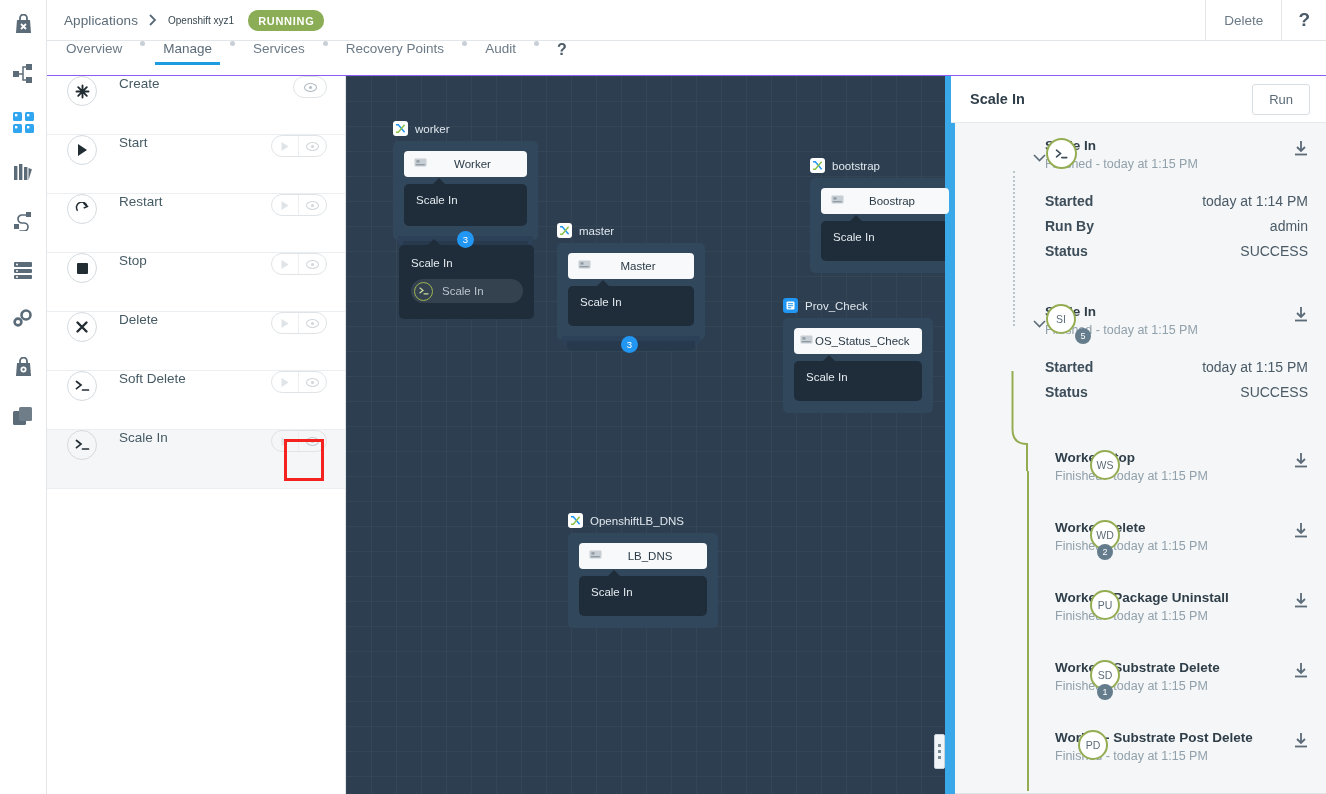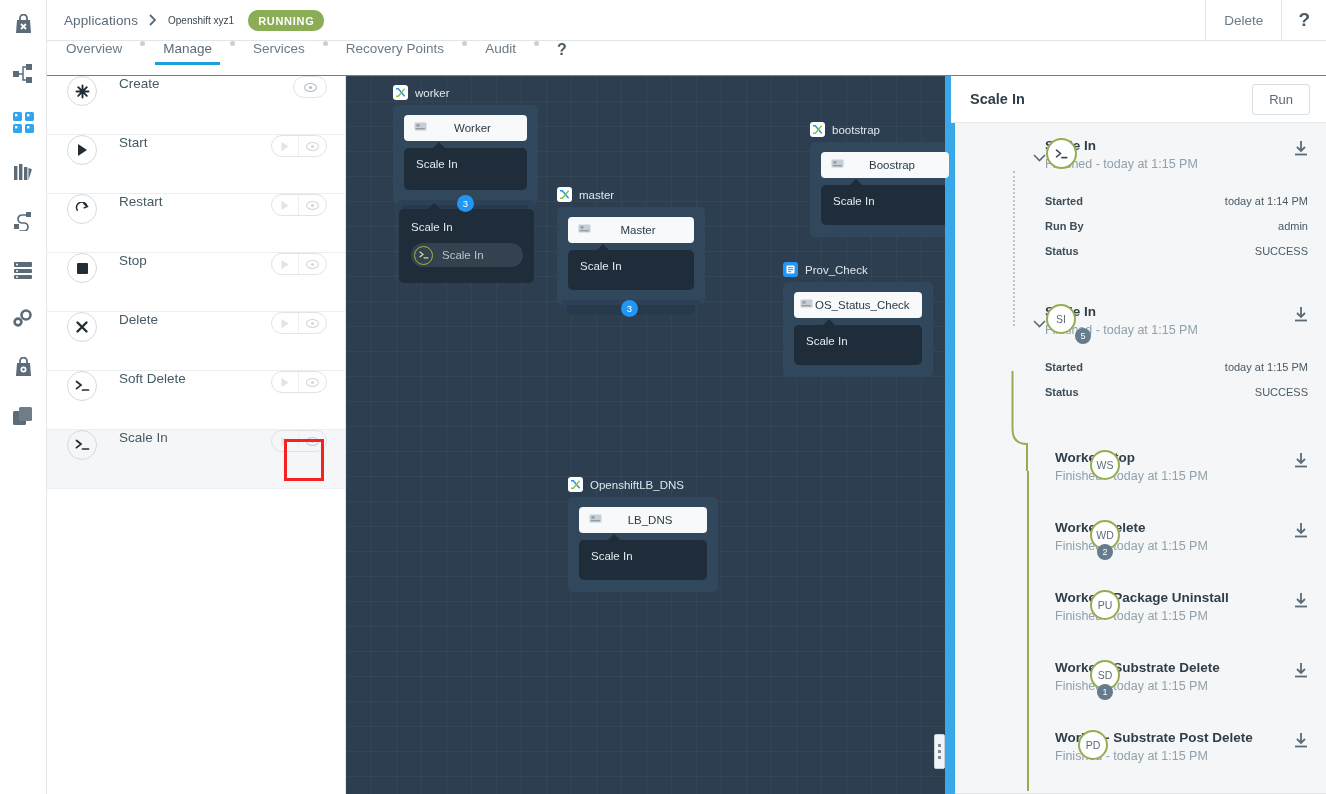--- a/index.html
+++ b/index.html
@@ -131,21 +131,21 @@
 
   
   .canvas {
     flex: 1 1 auto; position: relative; overflow: hidden;
     background-color: #2d3e50;
     background-image:
       linear-gradient(to right, rgba(255,255,255,.035) 1px, transparent 1px),
       linear-gradient(to bottom, rgba(255,255,255,.035) 1px, transparent 1px);
     background-size: 25px 25px;
   }
-  .grp { position: absolute; }
+  .grp { position: absolute; margin-top: 36px; }
   .grp-head { display: flex; align-items: center; margin-bottom: 5px; }
   .grp-ico {
     width: 15px; height: 15px; border-radius: 3px;
     display: flex; align-items: center; justify-content: center;
     flex: 0 0 15px;
   }
   .grp-ico.white { background: #fff; }
   .grp-ico.blue { background: #2196f3; }
   .grp-name {
     margin-left: 7px; color: #dfe7ed; font-size: 11.5px;
@@ -274,21 +274,21 @@
     background: #647c8c; color: #fff; font-size: 9px;
     display: flex; align-items: center; justify-content: center;
     z-index: 4;
   }
   .tl-txt { margin-left: 32px; flex: 1 1 auto; padding-top: 1px; }
   .tl-name { font-size: 13.5px; font-weight: bold; color: #2f3e49; line-height: 17px; }
   .tl-sub { font-size: 12.5px; color: #91a0ab; margin-top: 3px; }
   .dl { margin-left: auto; padding-top: 5px; cursor: pointer; }
 
   .kv { margin: 9px 0 0 32px; }
-  .kv-row { display: flex; font-size: 11px; line-height: 25px; }
+  .kv-row { display: flex; font-size: 14px; line-height: 25px; }
   .kv-k { font-weight: bold; color: #3d4d59; }
   .kv-v { margin-left: auto; color: #4a5a66; }
 
   .tl-line {
     position: absolute; left: 61.5px; width: 2px; background: #95ad52; z-index: 1;
   }
   .tl-line.dotted {
     background: none;
     border-left: 2px dotted #b8c5cc;
     width: 0;

